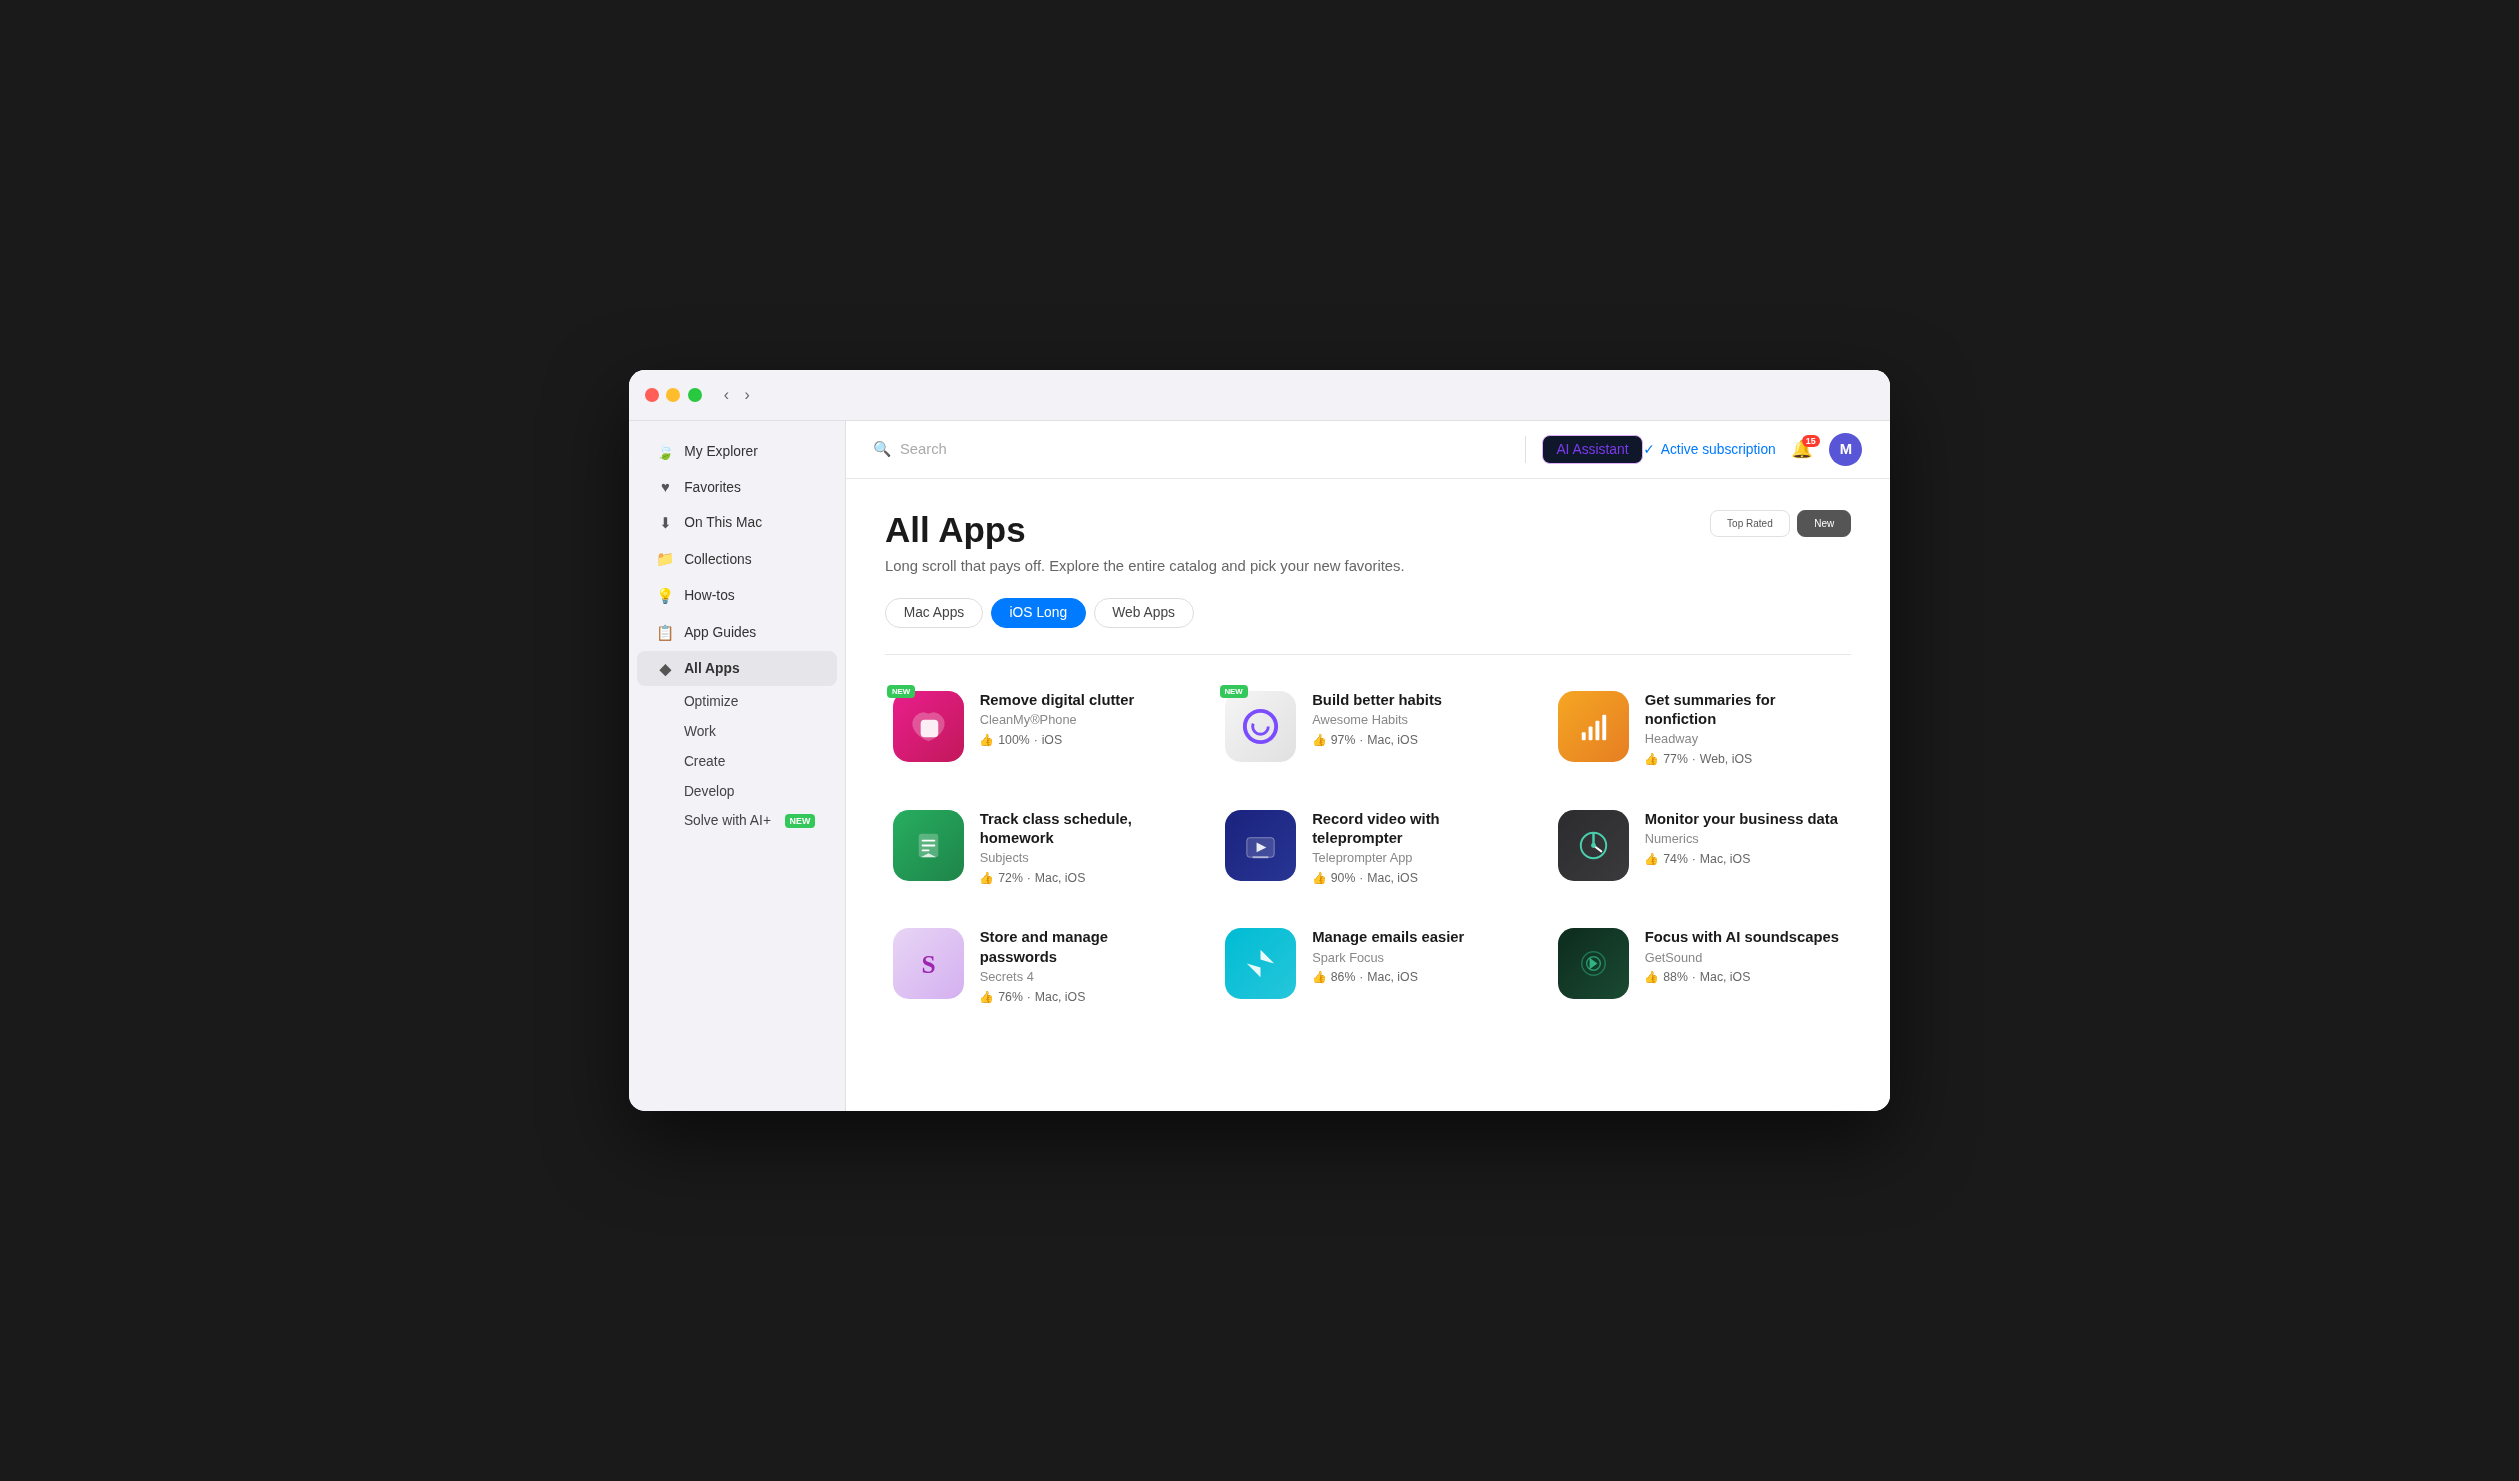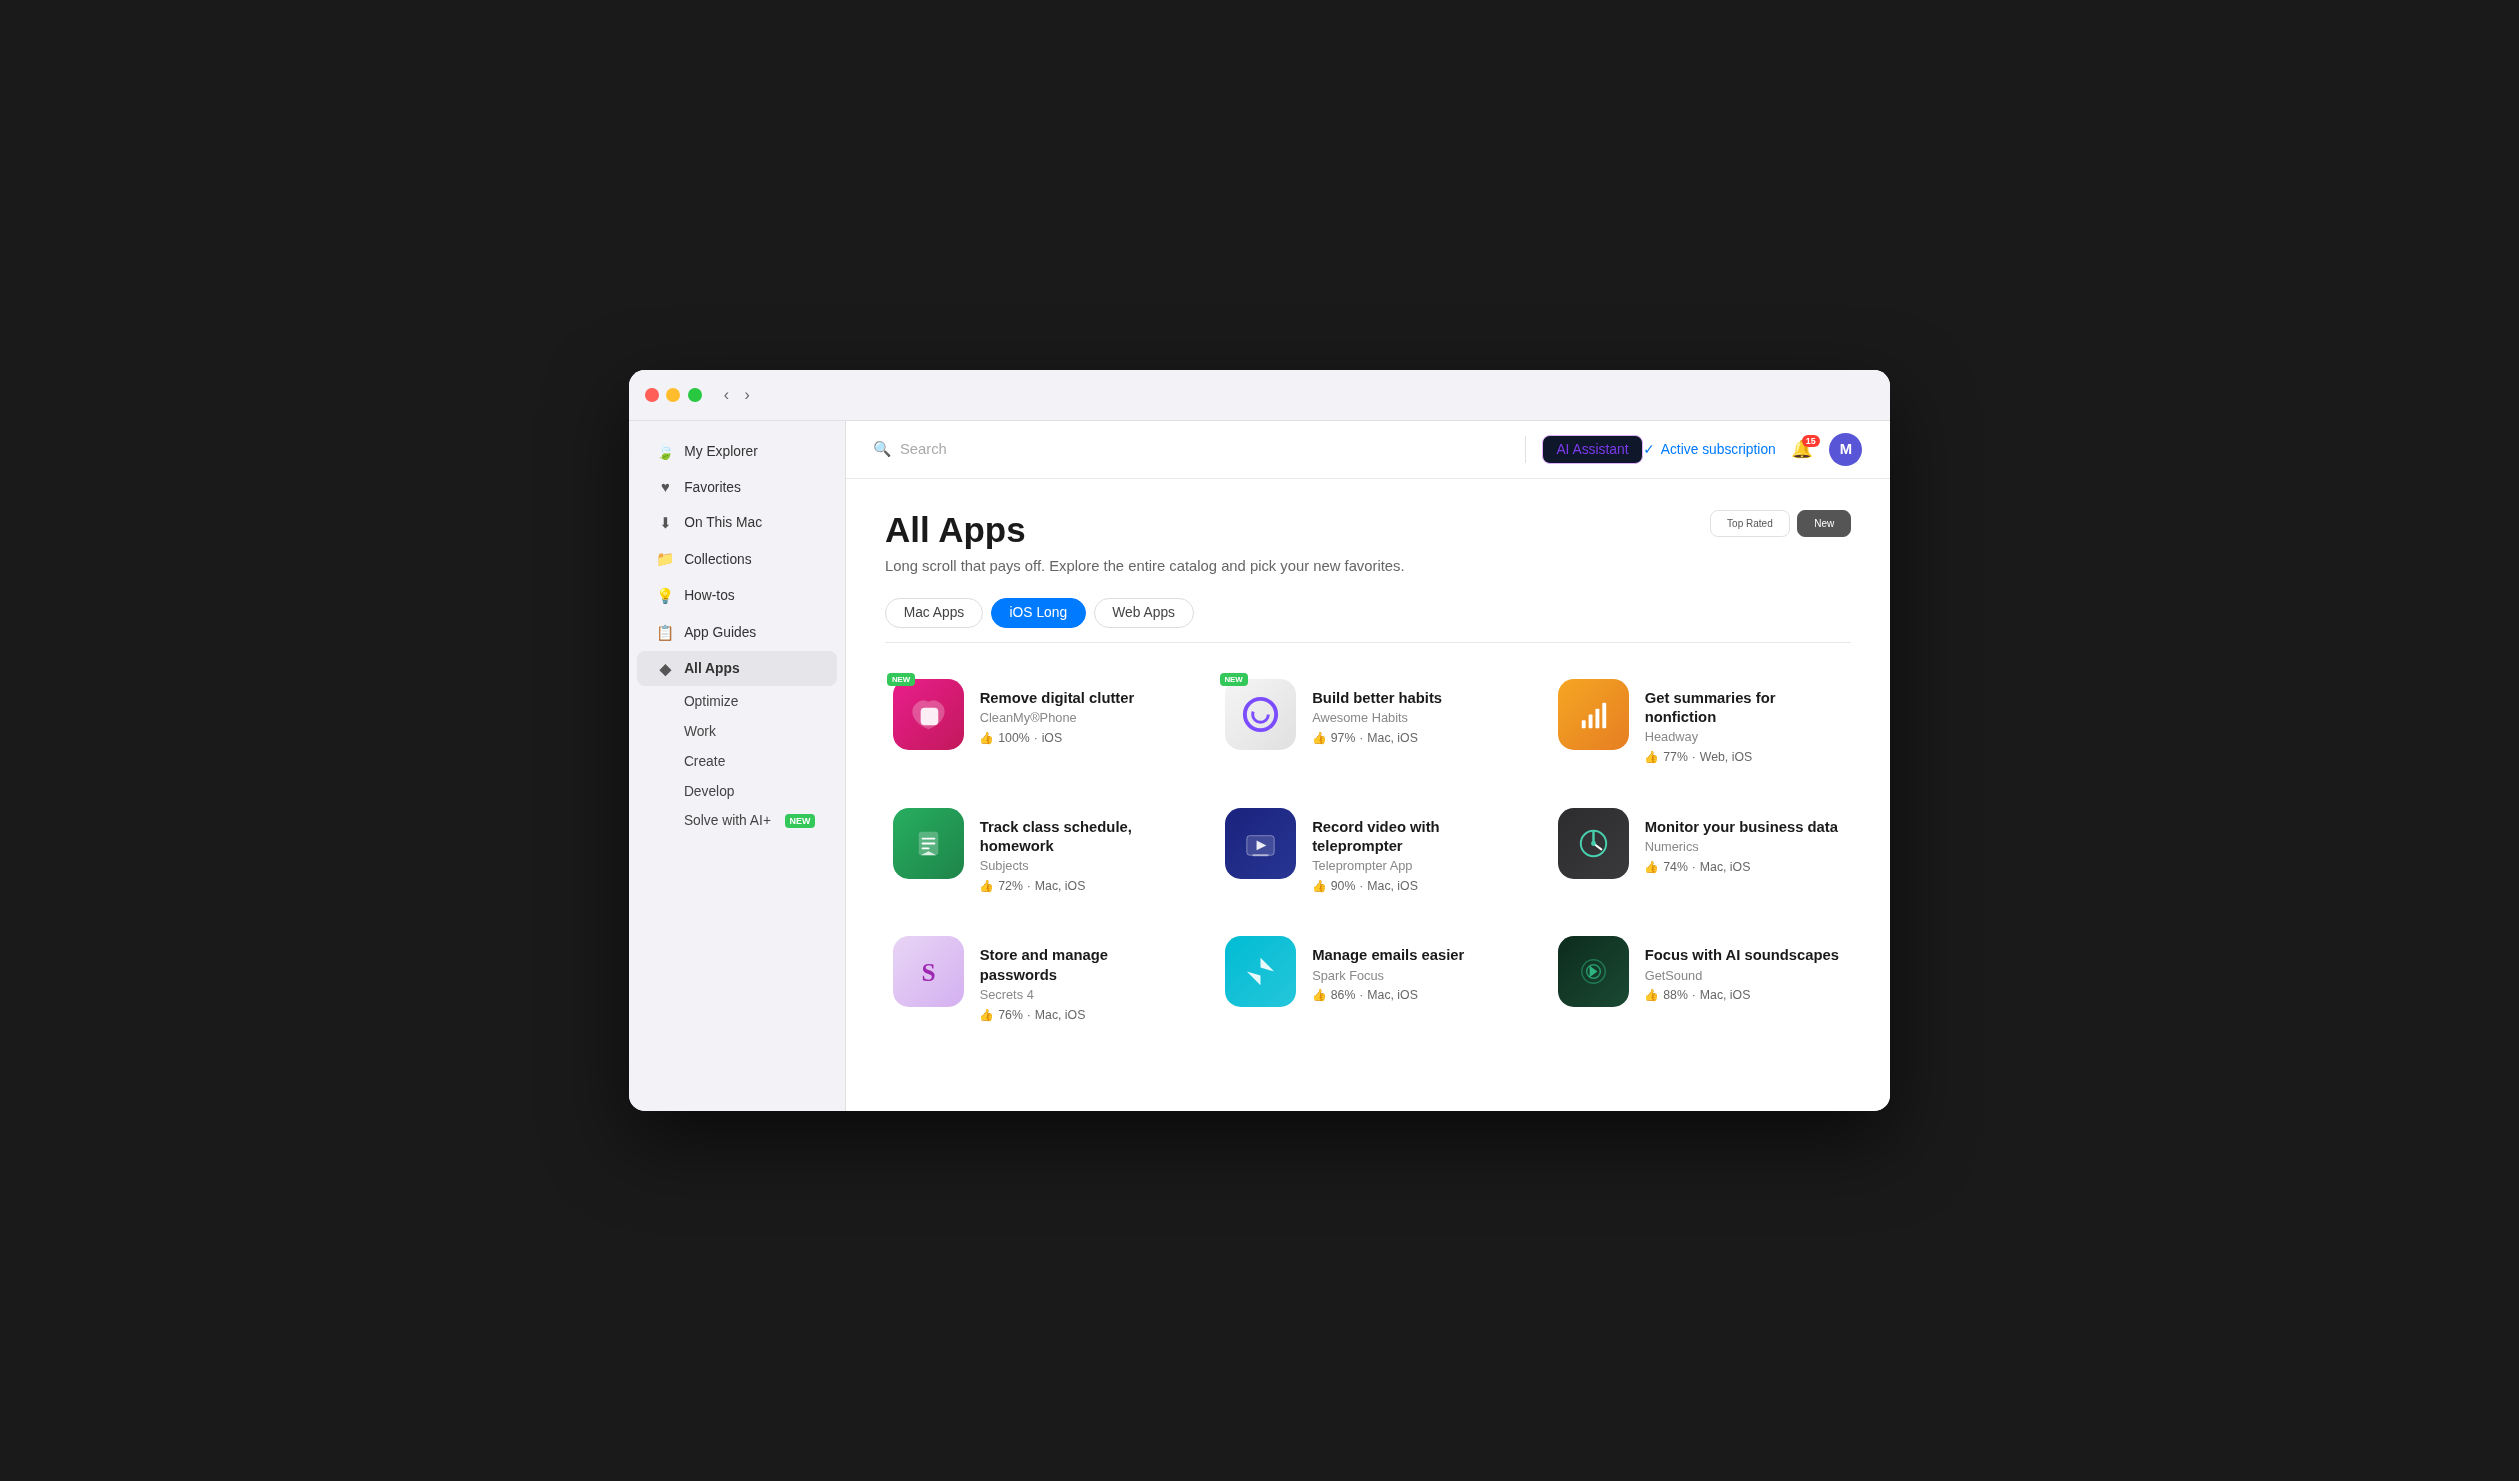--- a/index.html
+++ b/index.html
@@ -240,21 +240,21 @@
     }
     .sort-btn.active {
       background: #555;
       color: white;
       border-color: #555;
     }
     .tabs-row {
       display: flex;
       gap: 7.9px;
       margin-bottom: 27.6px;
-      padding-bottom: 14px;
+      padding-bottom: 26px;
       border-bottom: 1px solid #e8e8e8;
     }
     .tab-btn {
       padding: 6.9px 17.7px;
       border-radius: 19.7px;
       border: 1.5px solid #ddd;
       background: white;
       font-size: 13.8px;
       font-weight: 500;
       color: #444;
@@ -297,21 +297,21 @@
       top: -5.9px;
       left: -5.9px;
       background: #34c759;
       color: white;
       font-size: 7.9px;
       font-weight: 800;
       padding: 2px 4.9px;
       border-radius: 3.9px;
       text-transform: uppercase;
     }
-    .app-info { flex: 1; margin-top: 10px; }
+    .app-info { flex: 1; }
     .app-title {
       font-size: 14.8px;
       font-weight: 600;
       color: #1a1a1a;
       margin-bottom: 2px;
       line-height: 1.3;
     }
     .app-dev {
       font-size: 12.8px;
       color: #888;

